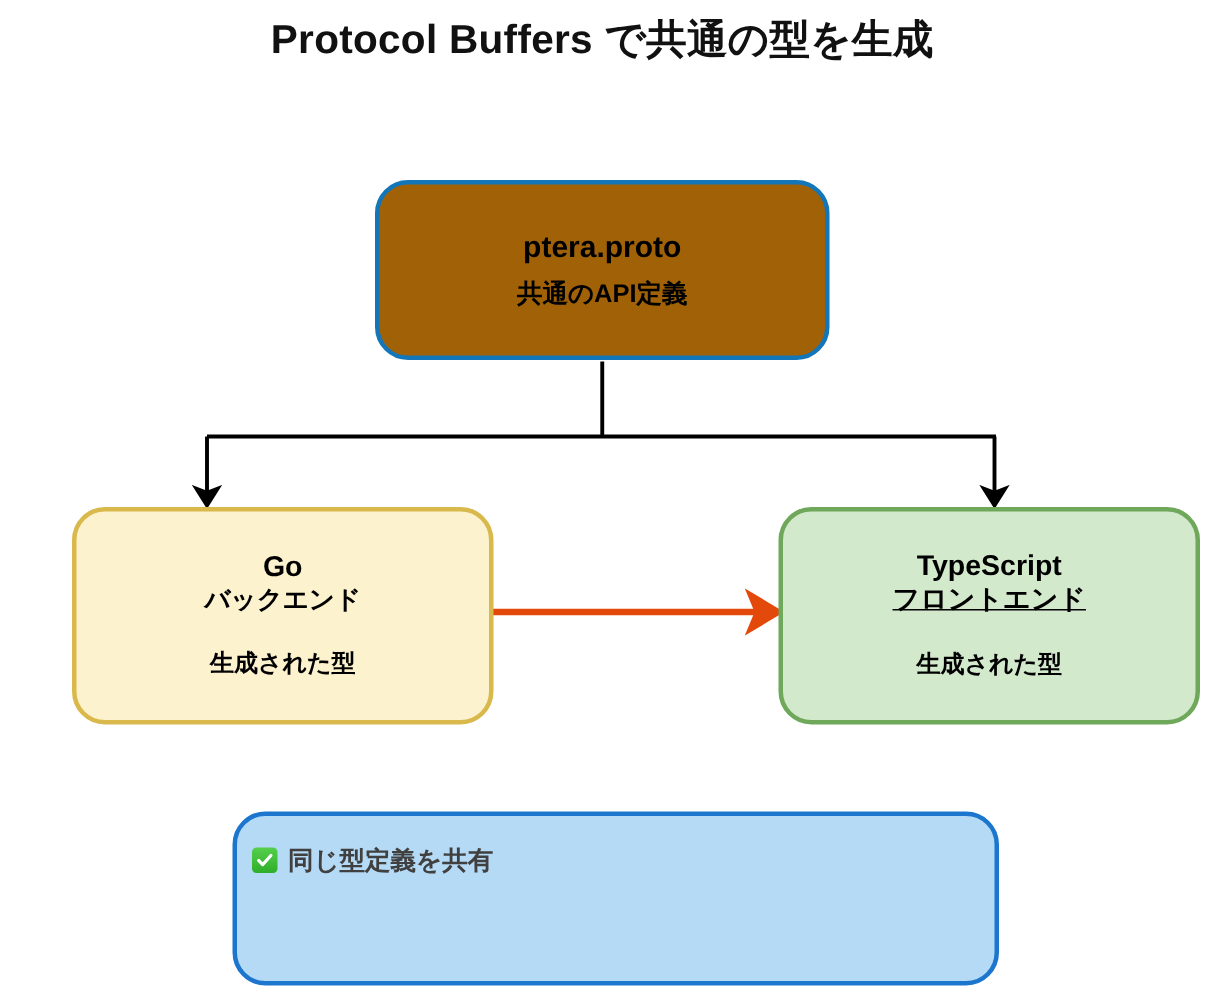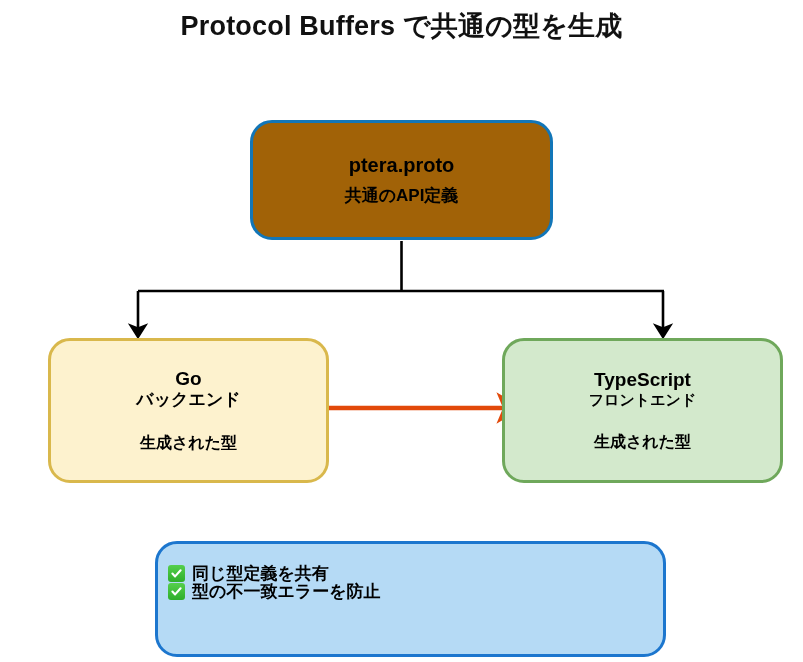--- a/index.html
+++ b/index.html
@@ -81,30 +81,30 @@
     border: 3px solid #D9B84C;
     border-radius: 22px;
     margin-left: 45px;
   }
   #node-go .line-main { font-size: 19px; }
   #node-go .line-mid  { font-size: 17px; font-weight: bold; line-height: 1.2; text-align: center; }
   #node-go .line-sub  { margin-top: 24px; font-size: 16px; }
 
   
   #node-ts {
-    left: 502px;
+    left: 519px;
     top: 338px;
     width: 281px;
     height: 145px;
     background: #D3E9CC;
     border: 3px solid #6FA85B;
     border-radius: 22px;
   }
   #node-ts .line-main { font-size: 19px; }
-  #node-ts .line-mid  { font-size: 15px; font-weight: bold; line-height: 1.2; }
+  #node-ts .line-mid  { font-size: 18px; font-weight: bold; line-height: 1.2; text-decoration: underline; }
   #node-ts .line-sub  { margin-top: 24px; font-size: 16px; }
 
   
   #node-benefits {
     left: 155px;
     top: 541px;
     width: 511px;
     height: 116px;
     background: #B5DAF5;
     border: 3px solid #1C76CE;
@@ -133,21 +133,21 @@
     background: linear-gradient(#55cf4c, #2fae2a);
     display: inline-flex;
     align-items: center;
     justify-content: center;
     flex: none;
   }
   .check-badge svg { display: block; }
   .benefit-text {
     font-size: 17px;
     font-weight: bold;
-    color: #000000;
+    color: #404040;
     white-space: nowrap;
   }
 
   
   #connectors {
     position: absolute;
     left: 0;
     top: 0;
     width: 803px;
     height: 662px;
@@ -209,26 +209,18 @@
 
       <div class="benefit-row">
         <span class="check-badge">
           <svg width="13" height="13" viewBox="0 0 13 13" xmlns="http://www.w3.org/2000/svg">
             <path d="M2.4,6.6 L5.1,9.4 L10.6,3.3" stroke="#ffffff" stroke-width="2.1" fill="none" stroke-linecap="round" stroke-linejoin="round"></path>
           </svg>
         </span>
         <span class="benefit-text">同じ型定義を共有</span>
       </div>
 
-      <div class="benefit-row">
-        <span class="check-badge">
-          <svg width="13" height="13" viewBox="0 0 13 13" xmlns="http://www.w3.org/2000/svg">
-            <path d="M2.4,6.6 L5.1,9.4 L10.6,3.3" stroke="#ffffff" stroke-width="2.1" fill="none" stroke-linecap="round" stroke-linejoin="round"></path>
-          </svg>
-        </span>
-        <span class="benefit-text">型の不一致エラーを防止</span>
-      </div>
 
 
     </div>
   </div>
 
 </div>
 
 </body></html>

